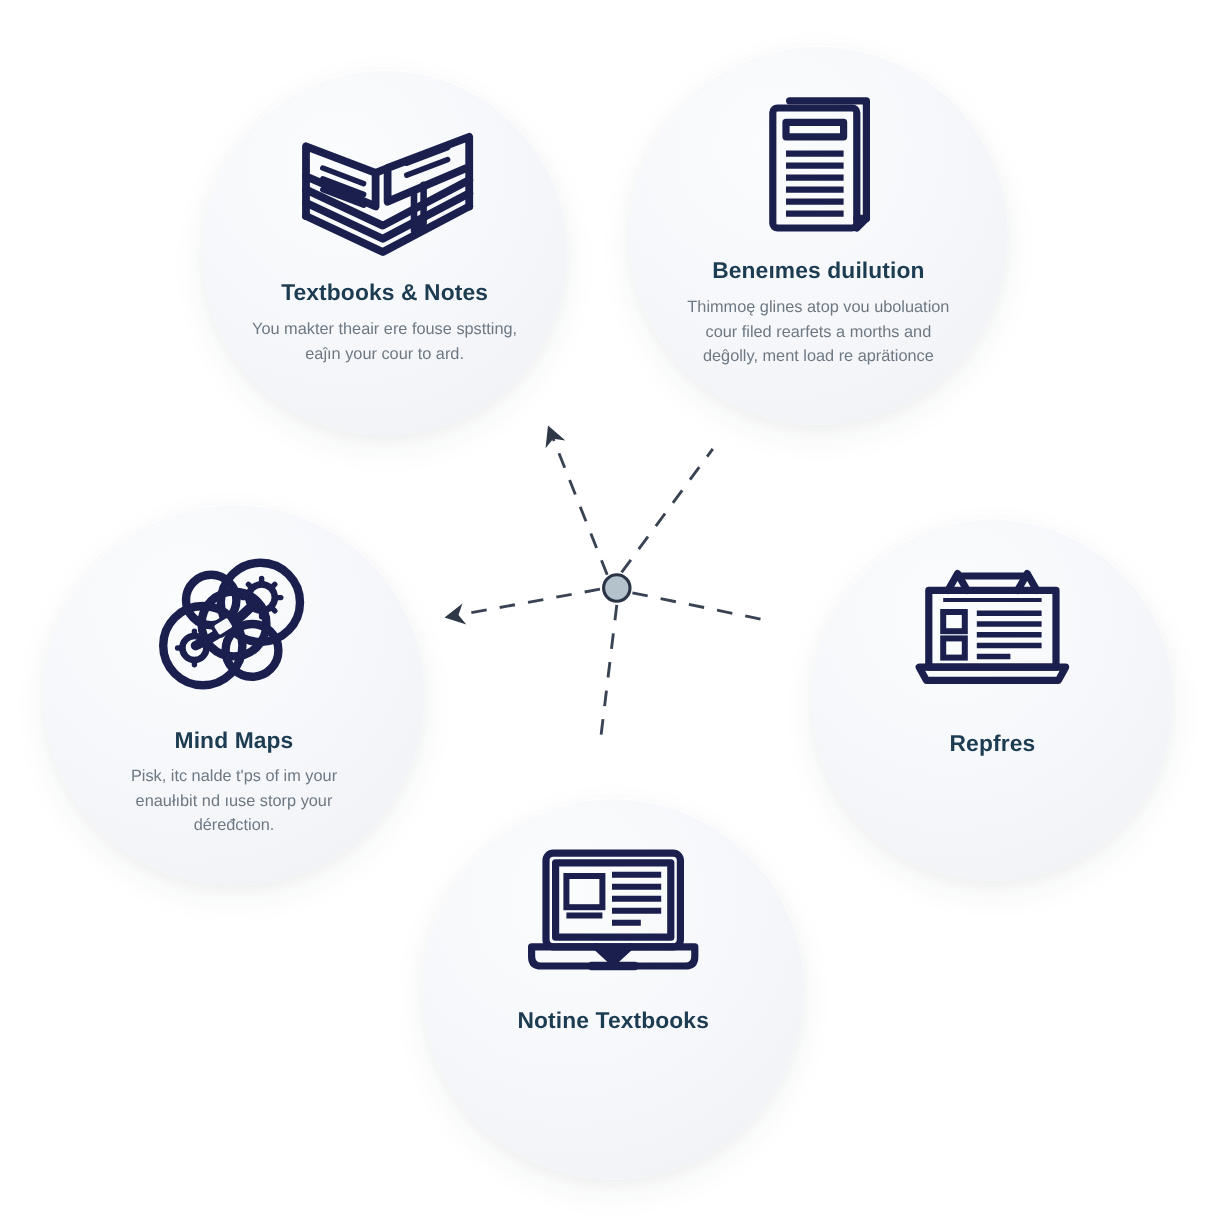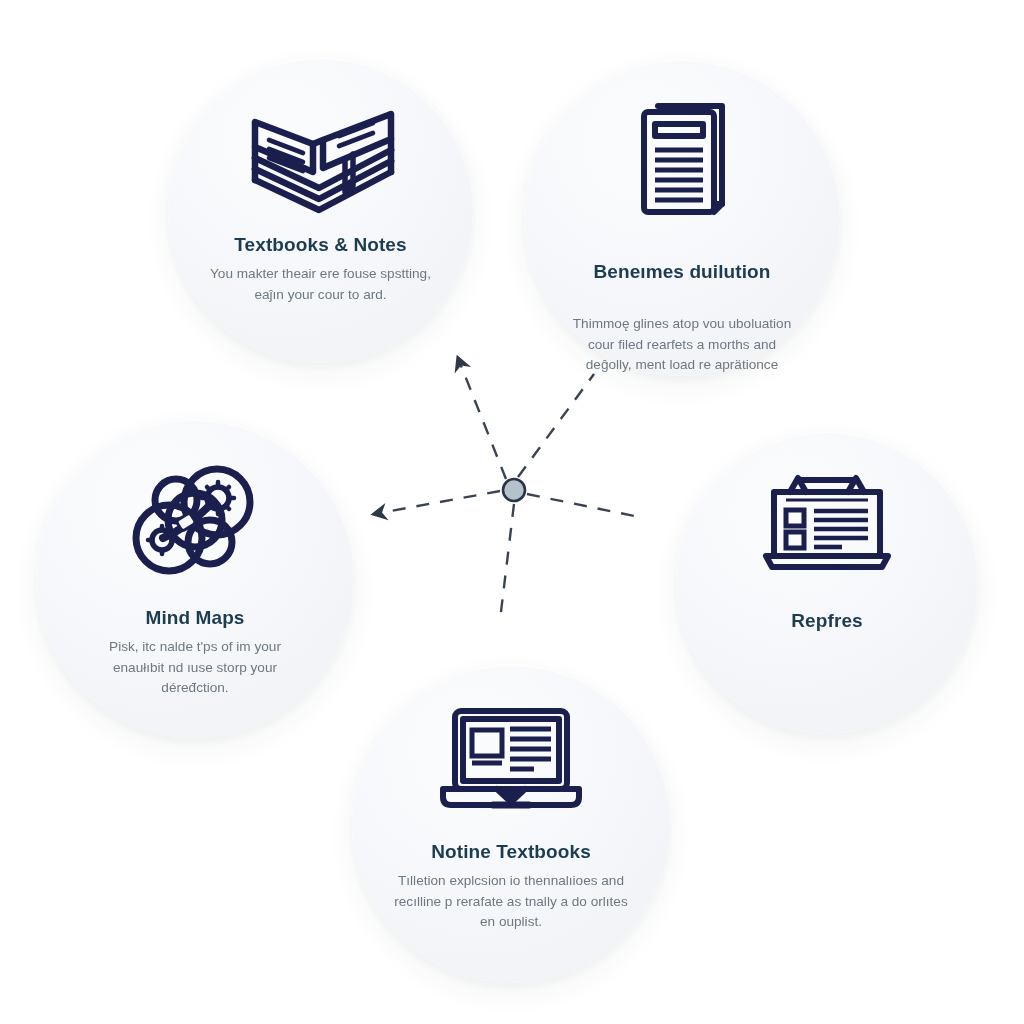--- a/index.html
+++ b/index.html
@@ -81,24 +81,23 @@
   
   #node-textbooks {
     left: 168px;  top: 58px;
     width: 305px; height: 305px;
     padding-top: 48px;
   }
   #node-textbooks .title { margin-top: 20px; }
   #node-textbooks .desc  { margin-top: 8px; width: 232px; }
 
   #node-benefits {
-    left: 524px;  top: 60px;
+    left: 524px;  top: 38px;
     width: 316px; height: 316px;
     padding-top: 40px;
-    justify-content: space-between;
   }
   #node-benefits .title { margin-top: 18px; }
   #node-benefits .desc  { margin-top: 8px; width: 236px; }
 
   #node-mindmaps {
     left: 36px;   top: 420px;
     width: 318px; height: 318px;
     padding-top: 38px;
   }
   #node-mindmaps .title { margin-top: 24px; }
@@ -325,16 +324,15 @@
         <g stroke="#1a1f4d" stroke-width="5" stroke-linecap="butt">
           <line x1="75" y1="24" x2="116" y2="24"></line>
           <line x1="75" y1="34" x2="116" y2="34"></line>
           <line x1="75" y1="44" x2="116" y2="44"></line>
           <line x1="75" y1="54" x2="116" y2="54"></line>
           <line x1="75" y1="64" x2="99" y2="64"></line>
         </g>
       </svg>
     </span>
     <div class="title">Notine Textbooks</div>
-    <div class="desc">Tılletion explcsion io thennalıioes and recılline p rerafate as tnally a do orlıtes en ouplist.</div>
   </div>
 
 </div>
 
 </body></html>

